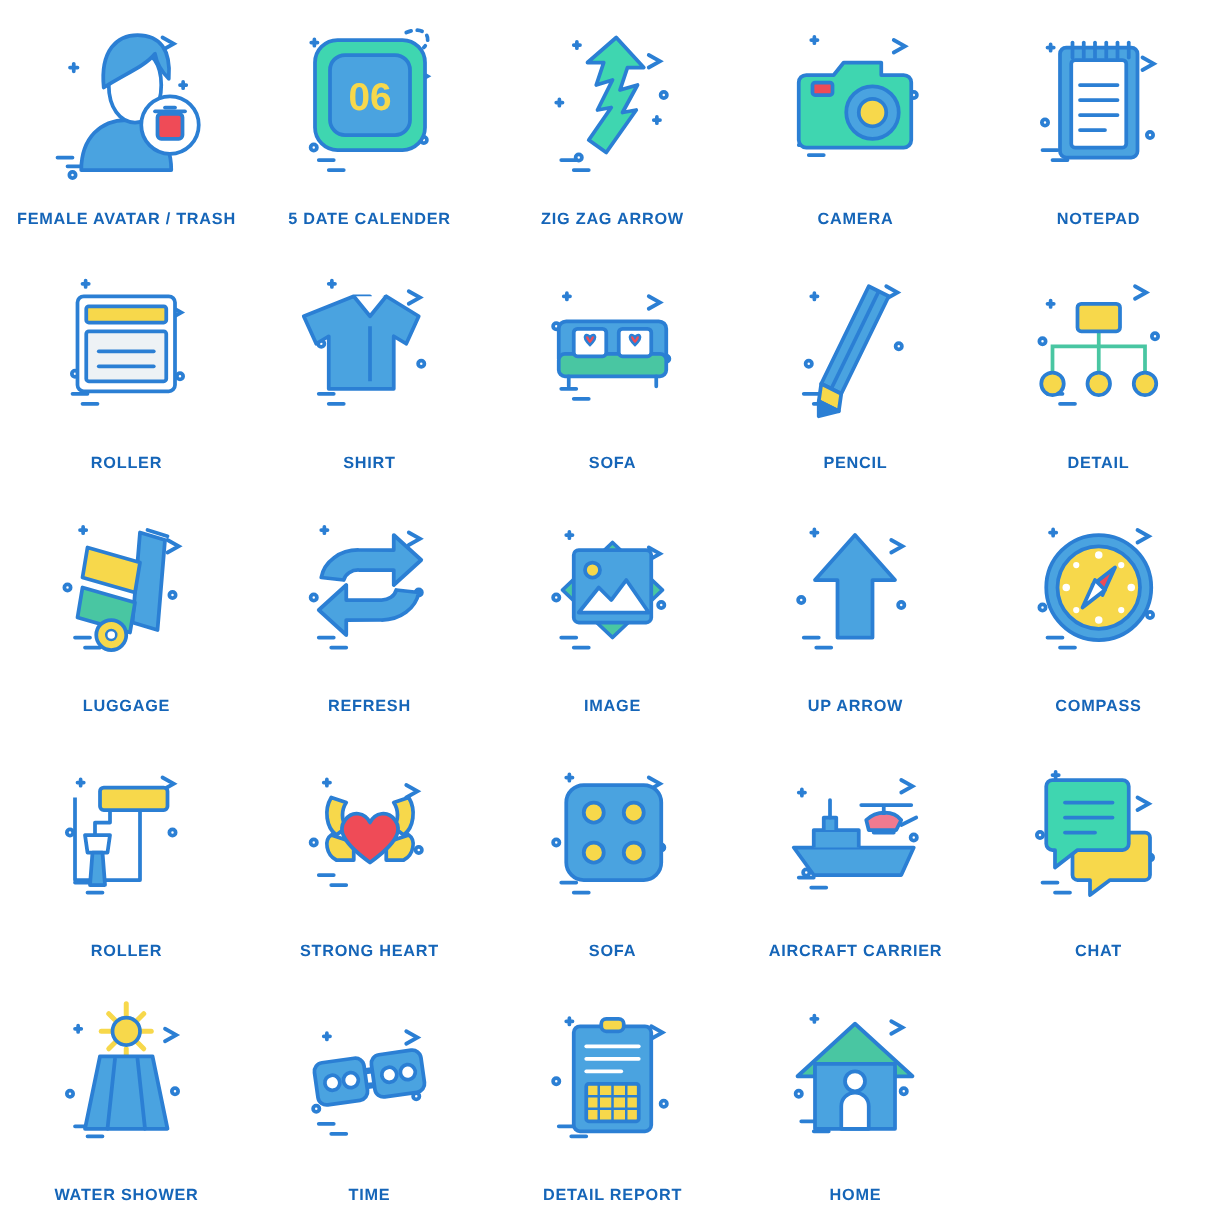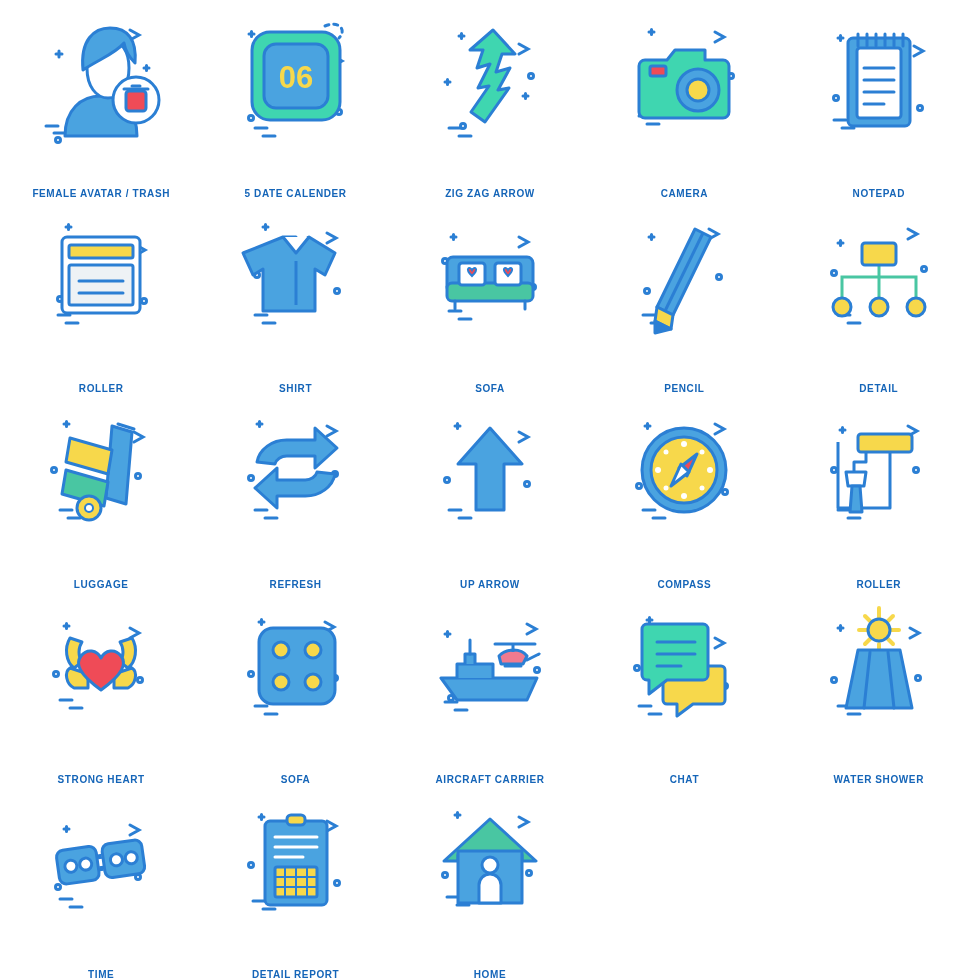--- a/index.html
+++ b/index.html
@@ -14,33 +14,33 @@
     display:grid;
     grid-template-columns:repeat(5,1fr);
     grid-template-rows:repeat(5,1fr);
     box-sizing:border-box;
     padding:4px 4px 0 4px;
   }
   .cell{
     display:flex;
     flex-direction:column;
     align-items:center;
-    justify-content:space-between;
+    justify-content:flex-start;
+    gap:19px;
   }
   .art{
     height:140px;
     width:190px;
     display:flex;
     align-items:center;
     justify-content:center;
     margin-top:4px;
   }
   .label{
-    margin-top:14px;
-    font-size:10px;
+    font-size:13px;
     font-weight:bold;
     letter-spacing:0.6px;
     color:#1565b8;
     text-align:center;
     white-space:nowrap;
   }
   svg{display:block;}
 </style>
 </head>
 <body>
@@ -293,20 +293,38 @@
           <circle cx="114" cy="76" r="2.5"></circle>
           <circle cx="30" cy="80" r="2.5"></circle>
         </g>
         <path d="M36 64 a30 26 0 0 1 30 -22 h28 l0 -12 l22 20 -22 20 0 -12 -28 0 a12 10 0 0 0 -12 8 z" fill="#4aa3e0" stroke="#2b7fd4" stroke-width="3" stroke-linejoin="round"></path>
         <path d="M114 76 a30 26 0 0 1 -30 22 h-28 l0 12 -22 -20 22 -20 0 12 28 0 a12 10 0 0 0 12 -8 z" fill="#4aa3e0" stroke="#2b7fd4" stroke-width="3" stroke-linejoin="round"></path>
       </svg>
     </div>
     <div class="label">REFRESH</div>
   </div>
 
+  <div class="cell">
+    <div class="art">
+      <svg width="150" height="140" viewBox="0 0 150 140">
+        <g fill="none" stroke="#2b7fd4" stroke-width="3" stroke-linecap="round">
+          <path d="M38 30 l5 0 M40.5 27.5 l0 5"></path>
+          <path d="M104 40 l9 5 -9 5"></path>
+          <path d="M34 112 h12 M44 120 h12"></path>
+          <circle cx="114" cy="86" r="2.5"></circle>
+          <circle cx="30" cy="80" r="2.5"></circle>
+        </g>
+        <path d="M75 36 l40 38 -40 38 -40 -38 z" fill="#49c6a2" stroke="#2b7fd4" stroke-width="3" stroke-linejoin="round"></path>
+        <rect x="44" y="42" width="62" height="58" rx="4" fill="#4aa3e0" stroke="#2b7fd4" stroke-width="3"></rect>
+        <circle cx="59" cy="58" r="6" fill="#f7d84b" stroke="#2b7fd4" stroke-width="3"></circle>
+        <path d="M48 92 l16 -20 10 10 12 -16 18 26 z" fill="#ffffff" stroke="#2b7fd4" stroke-width="3" stroke-linejoin="round"></path>
+      </svg>
+    </div>
+    <div class="label">IMAGE</div>
+  </div>
 
   <div class="cell">
     <div class="art">
       <svg width="150" height="140" viewBox="0 0 150 140">
         <g fill="none" stroke="#2b7fd4" stroke-width="3" stroke-linecap="round">
           <path d="M40 28 l5 0 M42.5 25.5 l0 5"></path>
           <path d="M104 34 l9 5 -9 5"></path>
           <path d="M34 112 h12 M44 120 h12"></path>
           <circle cx="112" cy="86" r="2.5"></circle>
           <circle cx="32" cy="82" r="2.5"></circle>

